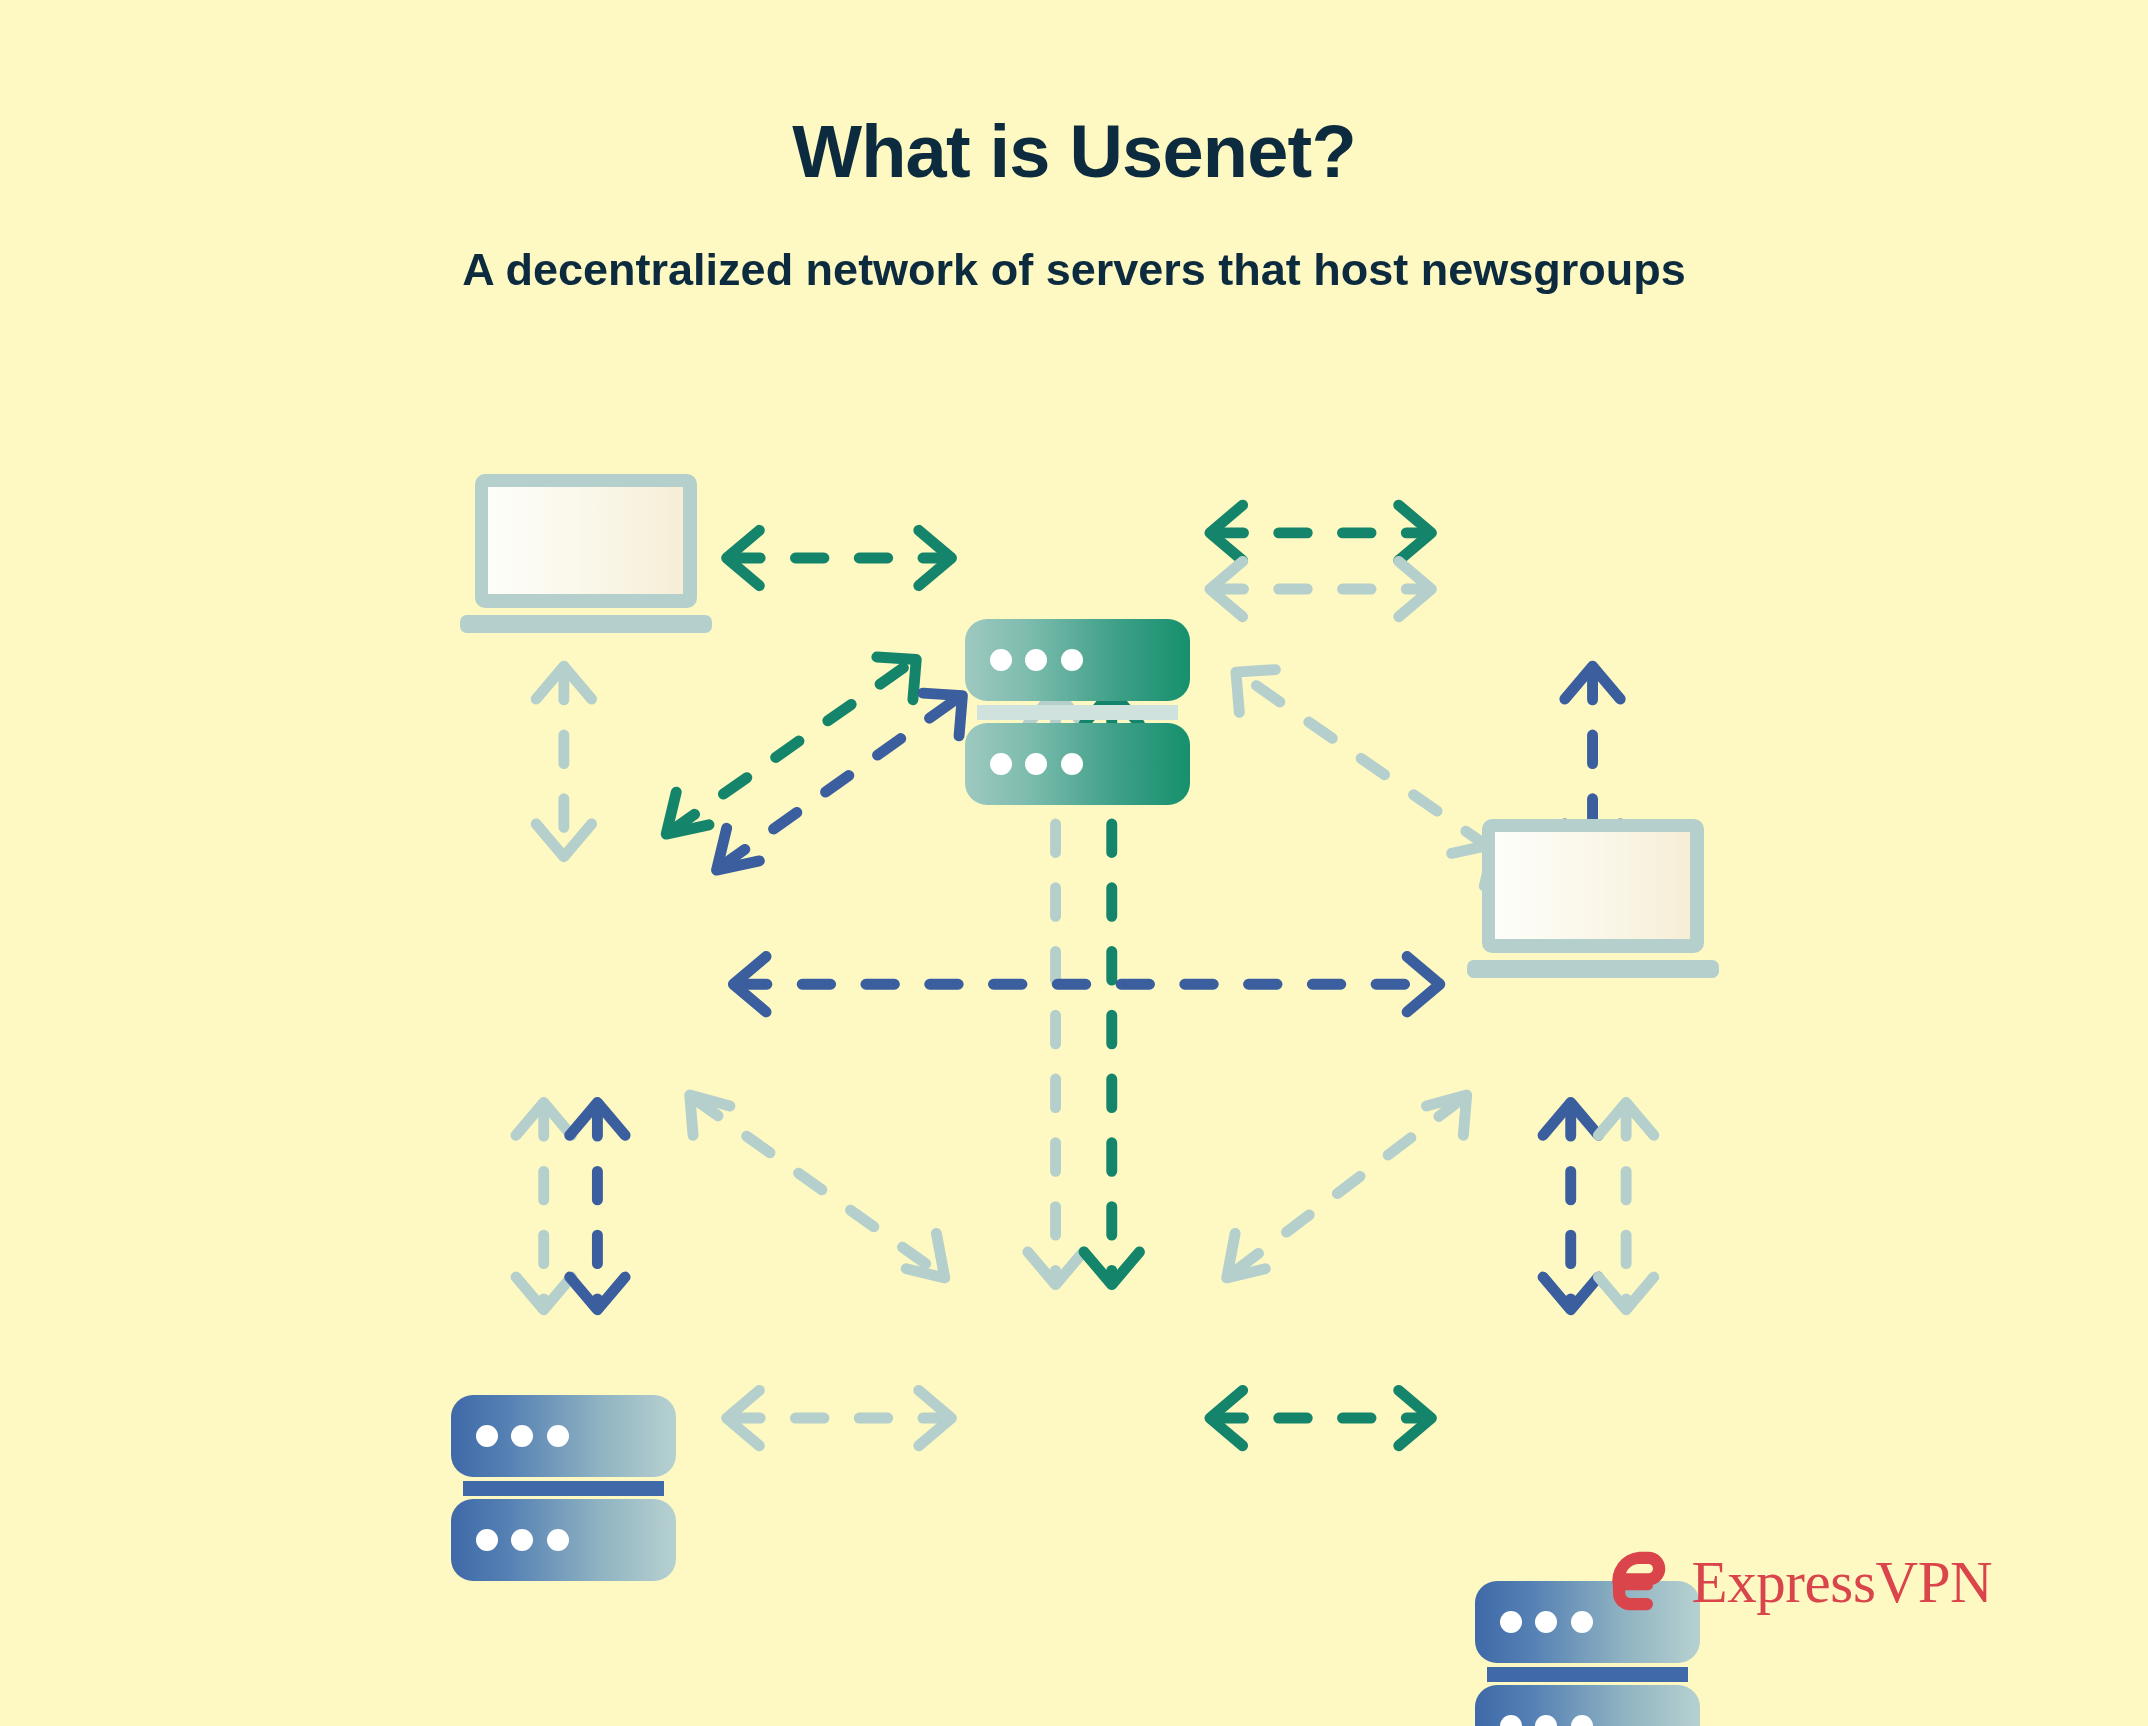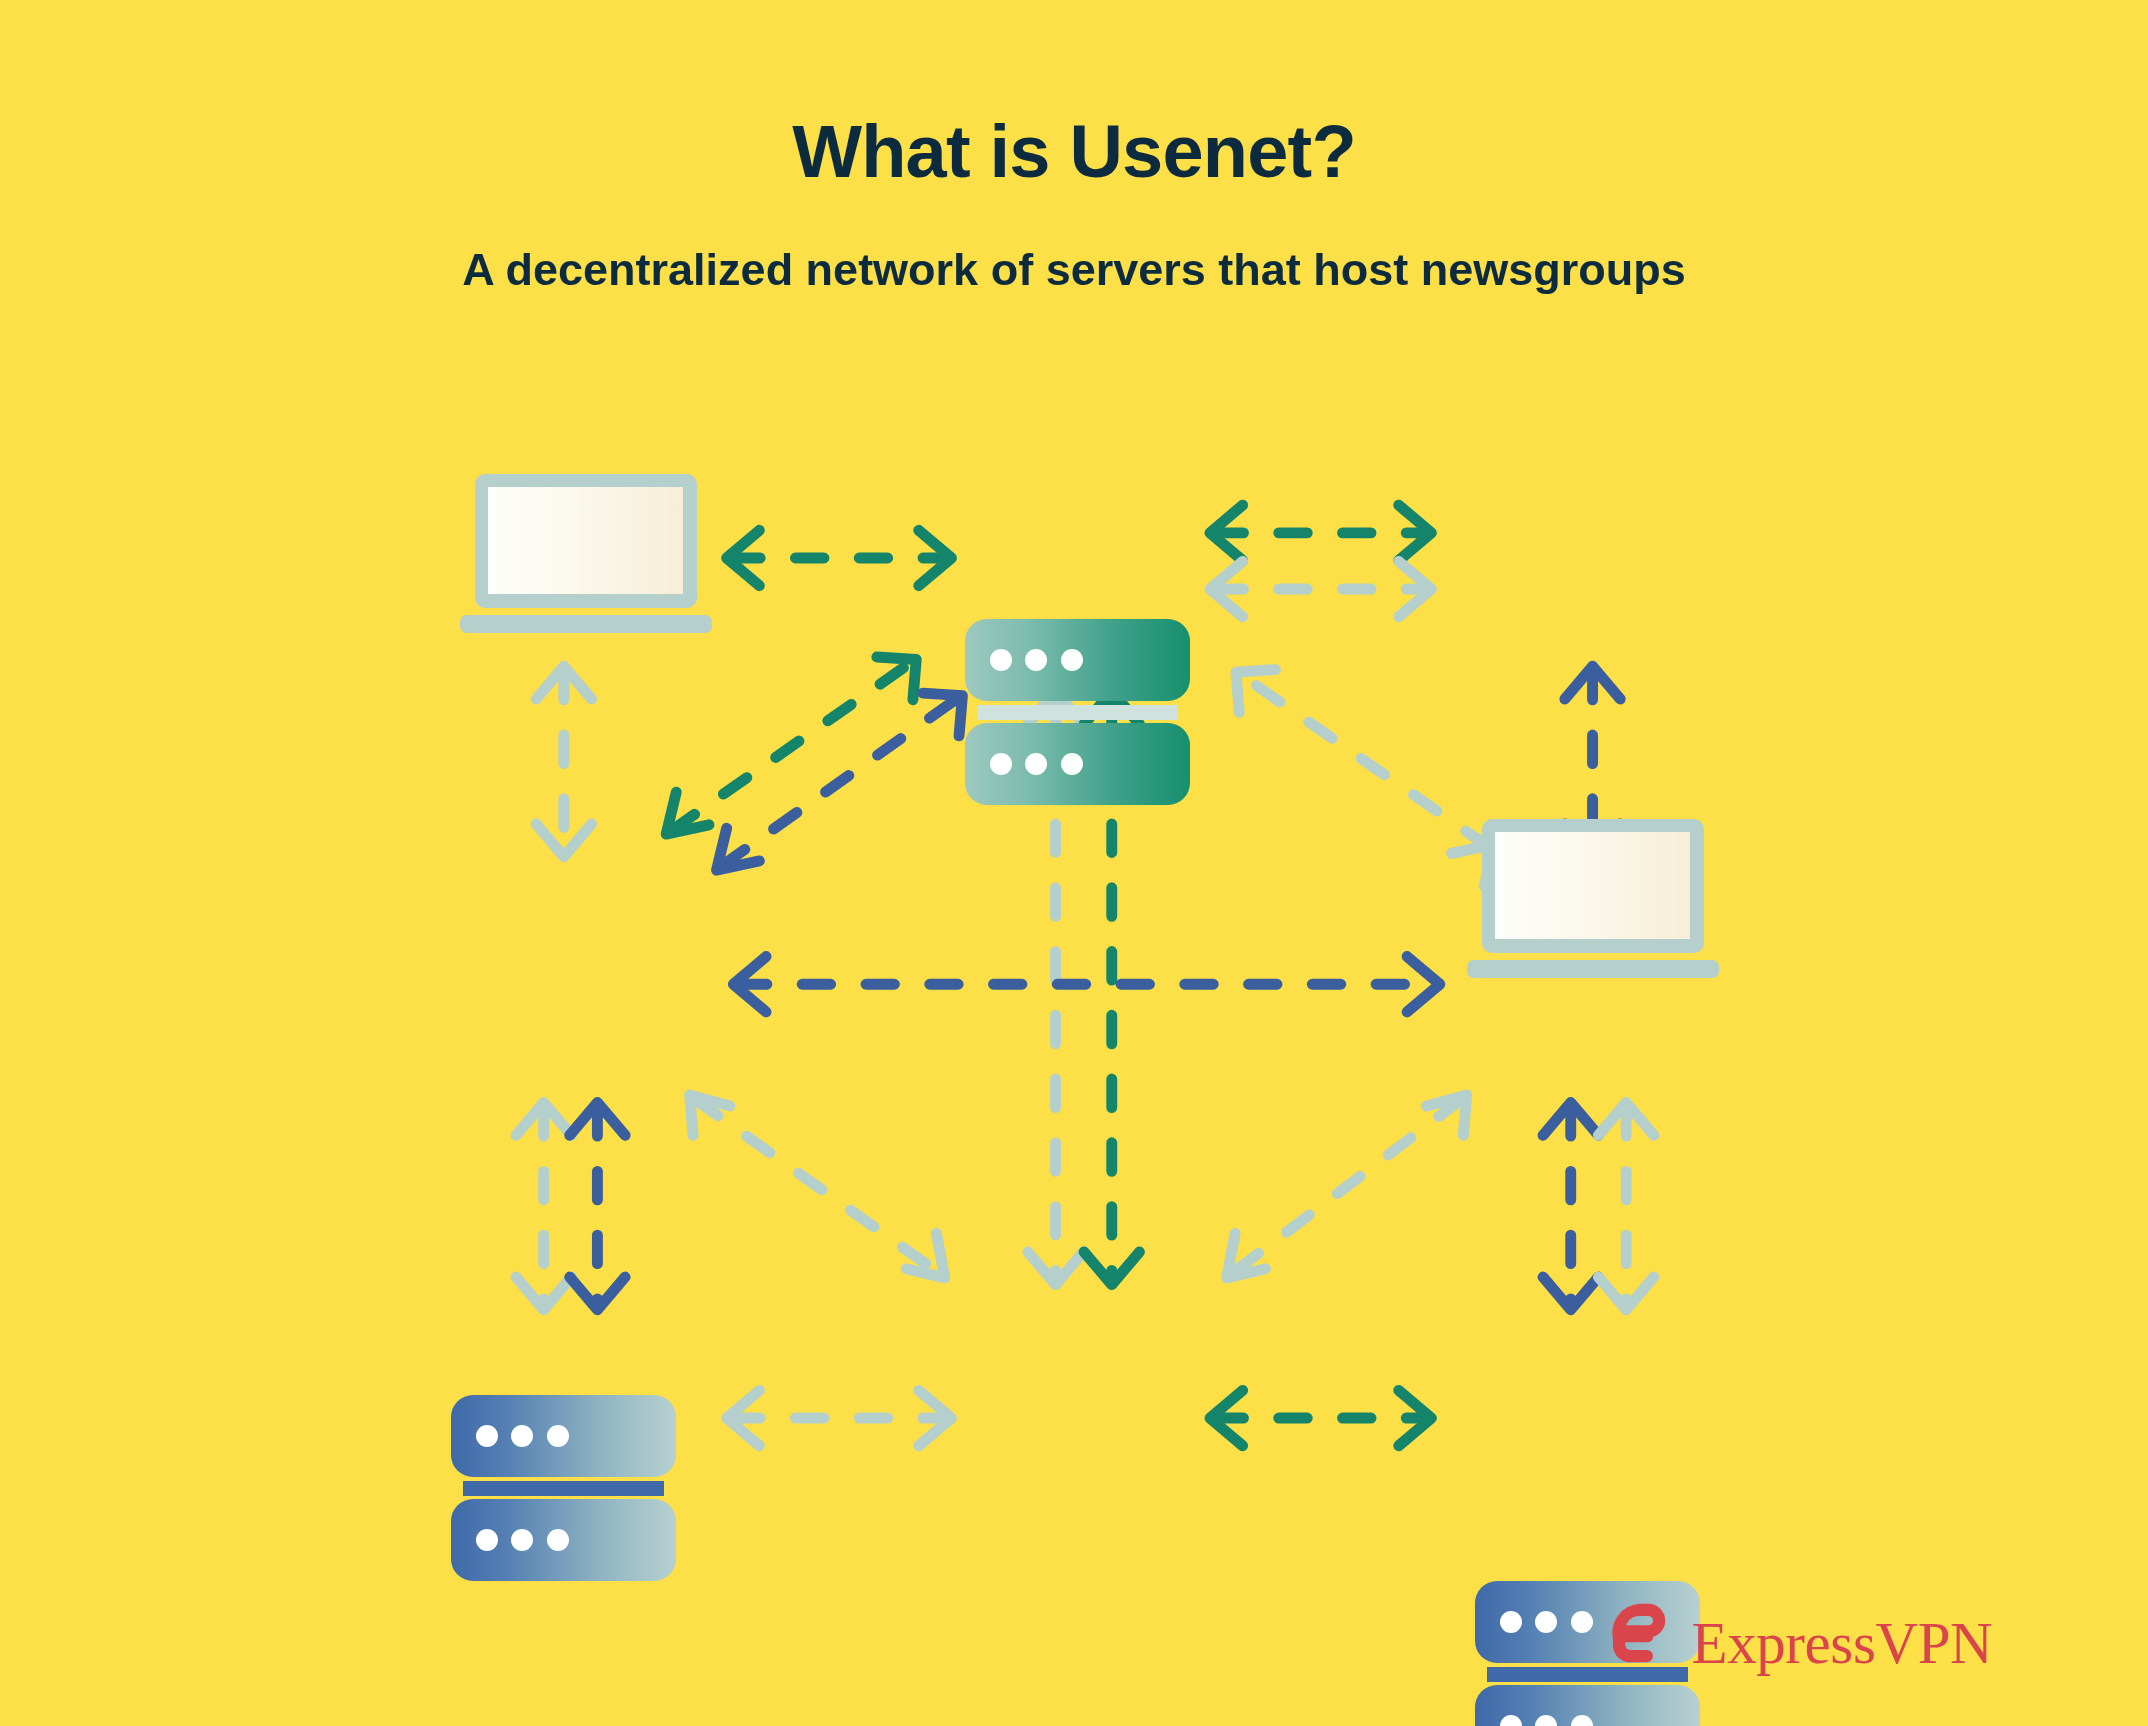--- a/index.html
+++ b/index.html
@@ -1,19 +1,19 @@
 <!DOCTYPE html>
 <html style="font-size:13.4px"><head>
 <meta charset="utf-8">
 <style>
   html,body{margin:0;padding:0;background:#ffffff;}
   body{width:2148px;height:1726px;position:relative;overflow:hidden;
        font-family:"Liberation Sans","DejaVu Sans",sans-serif;}
 
-  #stage{position:absolute;left:0;top:0;width:2148px;height:1726px;background:#fde047;}
+  #stage{position:absolute;left:0;top:0;width:2148px;height:1726px;background:#fef9c3;}
 
   .hdr{position:absolute;left:0;right:0;text-align:center;color:#0d2b3e;}
   #page-title{top:113px;font-size:74px;font-weight:700;letter-spacing:-0.8px;line-height:1.05;}
   #page-subtitle{top:242px;font-size:45px;font-weight:700;line-height:1.25;color:#0d2b3e;}
 
   #diagram{position:absolute;left:0;top:0;width:2148px;height:1726px;}
 
   .node{position:absolute;}
 
   
@@ -33,21 +33,21 @@
 
   
   .laptop{width:252px;height:159px;position:relative;}
   .lap-lid{position:absolute;left:15px;top:0;width:222px;height:134px;
            border-radius:10px;background:#b4cfcc;}
   .lap-scr{position:absolute;left:13.4px;top:13.4px;width:195px;height:107px;
            background:linear-gradient(90deg,#fdfefa 0%,#fbf8ec 45%,#f6eed6 100%);}
   .lap-base{position:absolute;left:0;bottom:0;width:252px;height:18.5px;
             border-radius:6.7px;background:#b4cfcc;}
 
-  #logo{position:absolute;left:1596px;top:1596px;display:flex;align-items:flex-end;gap:18.5px;}
+  #logo{position:absolute;left:1596px;top:1544px;display:flex;align-items:center;gap:18.5px;}
   #logo .mark{width:77px;height:77px;}
   #logo .word{font-family:"Liberation Serif","DejaVu Serif",serif;
               font-size:59px;color:#d9454a;letter-spacing:-0.4px;line-height:1;}
 </style>
 </head>
 <body>
 
 <div id="stage">
 
   <div class="hdr" id="page-title">What is Usenet?</div>

